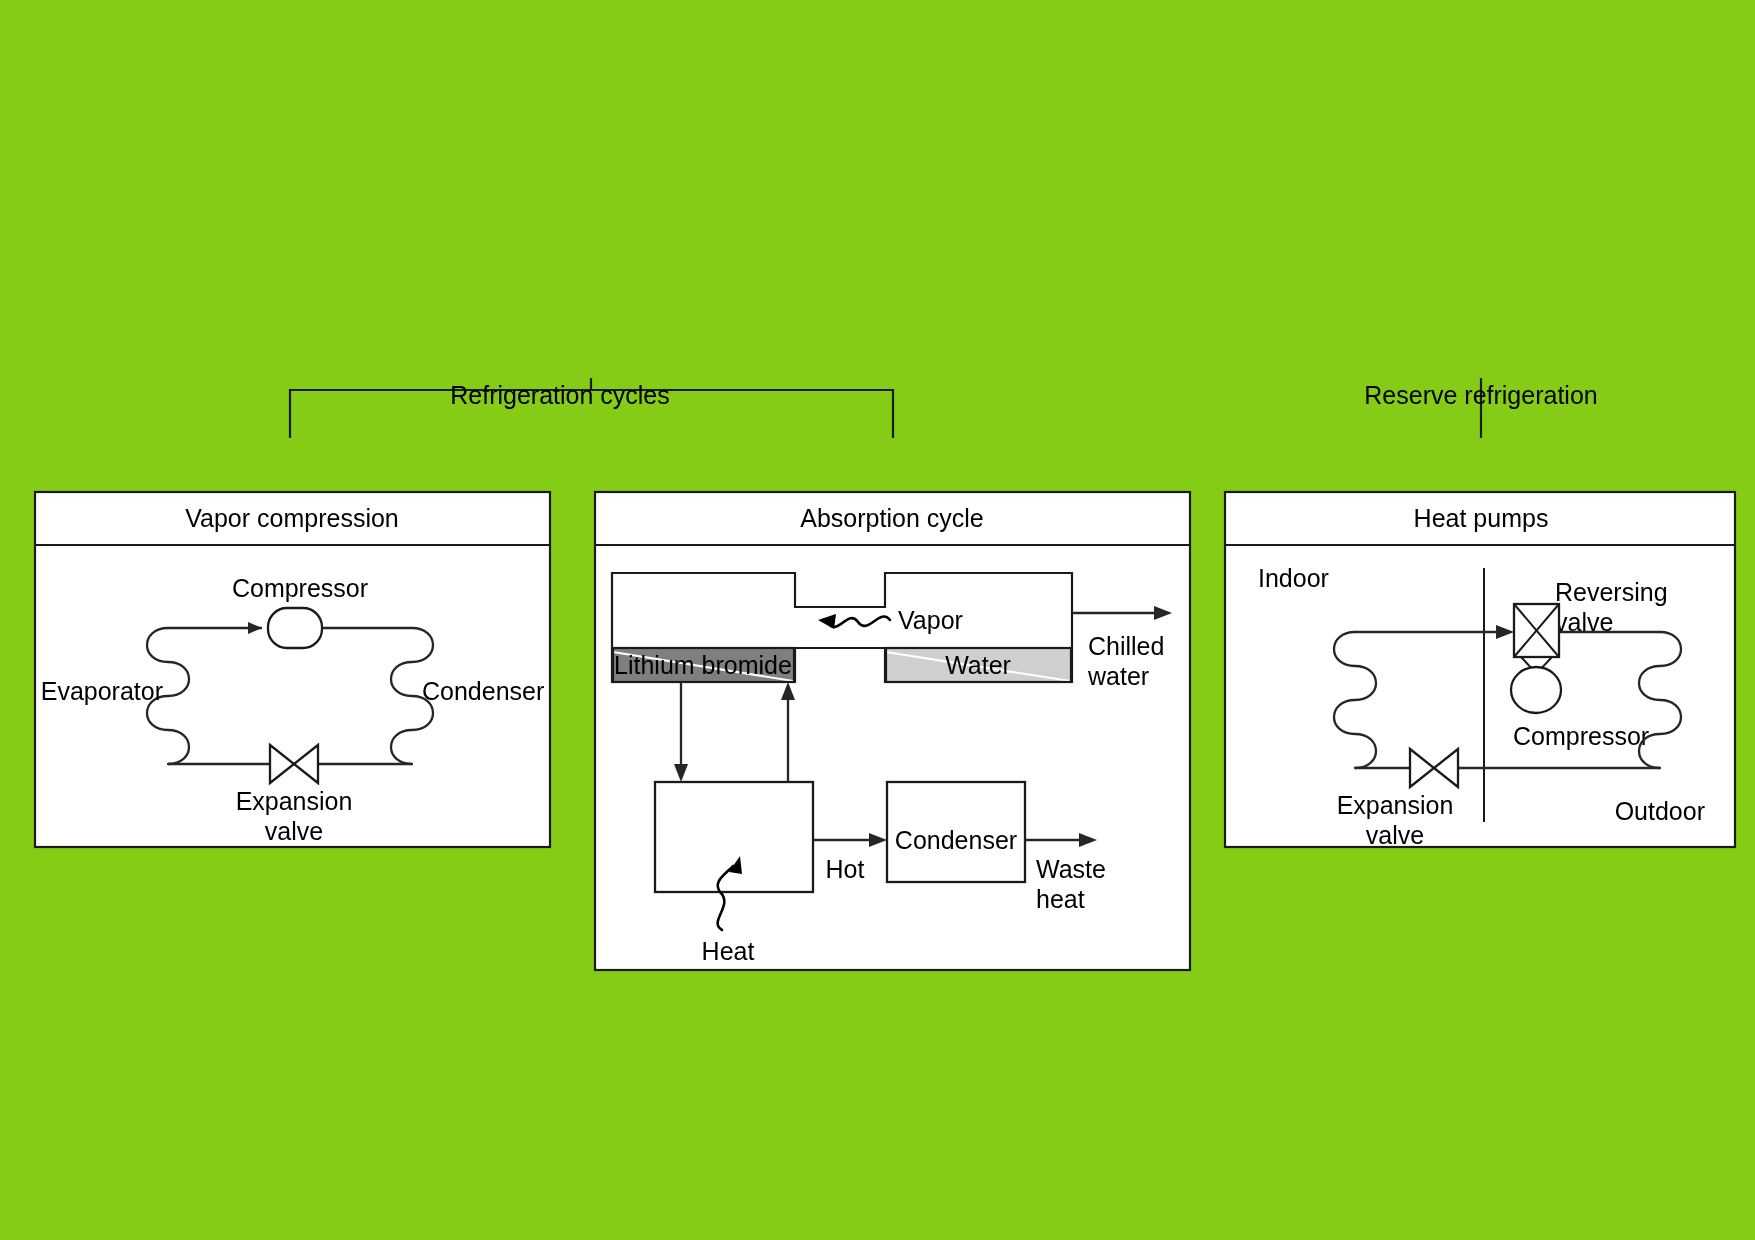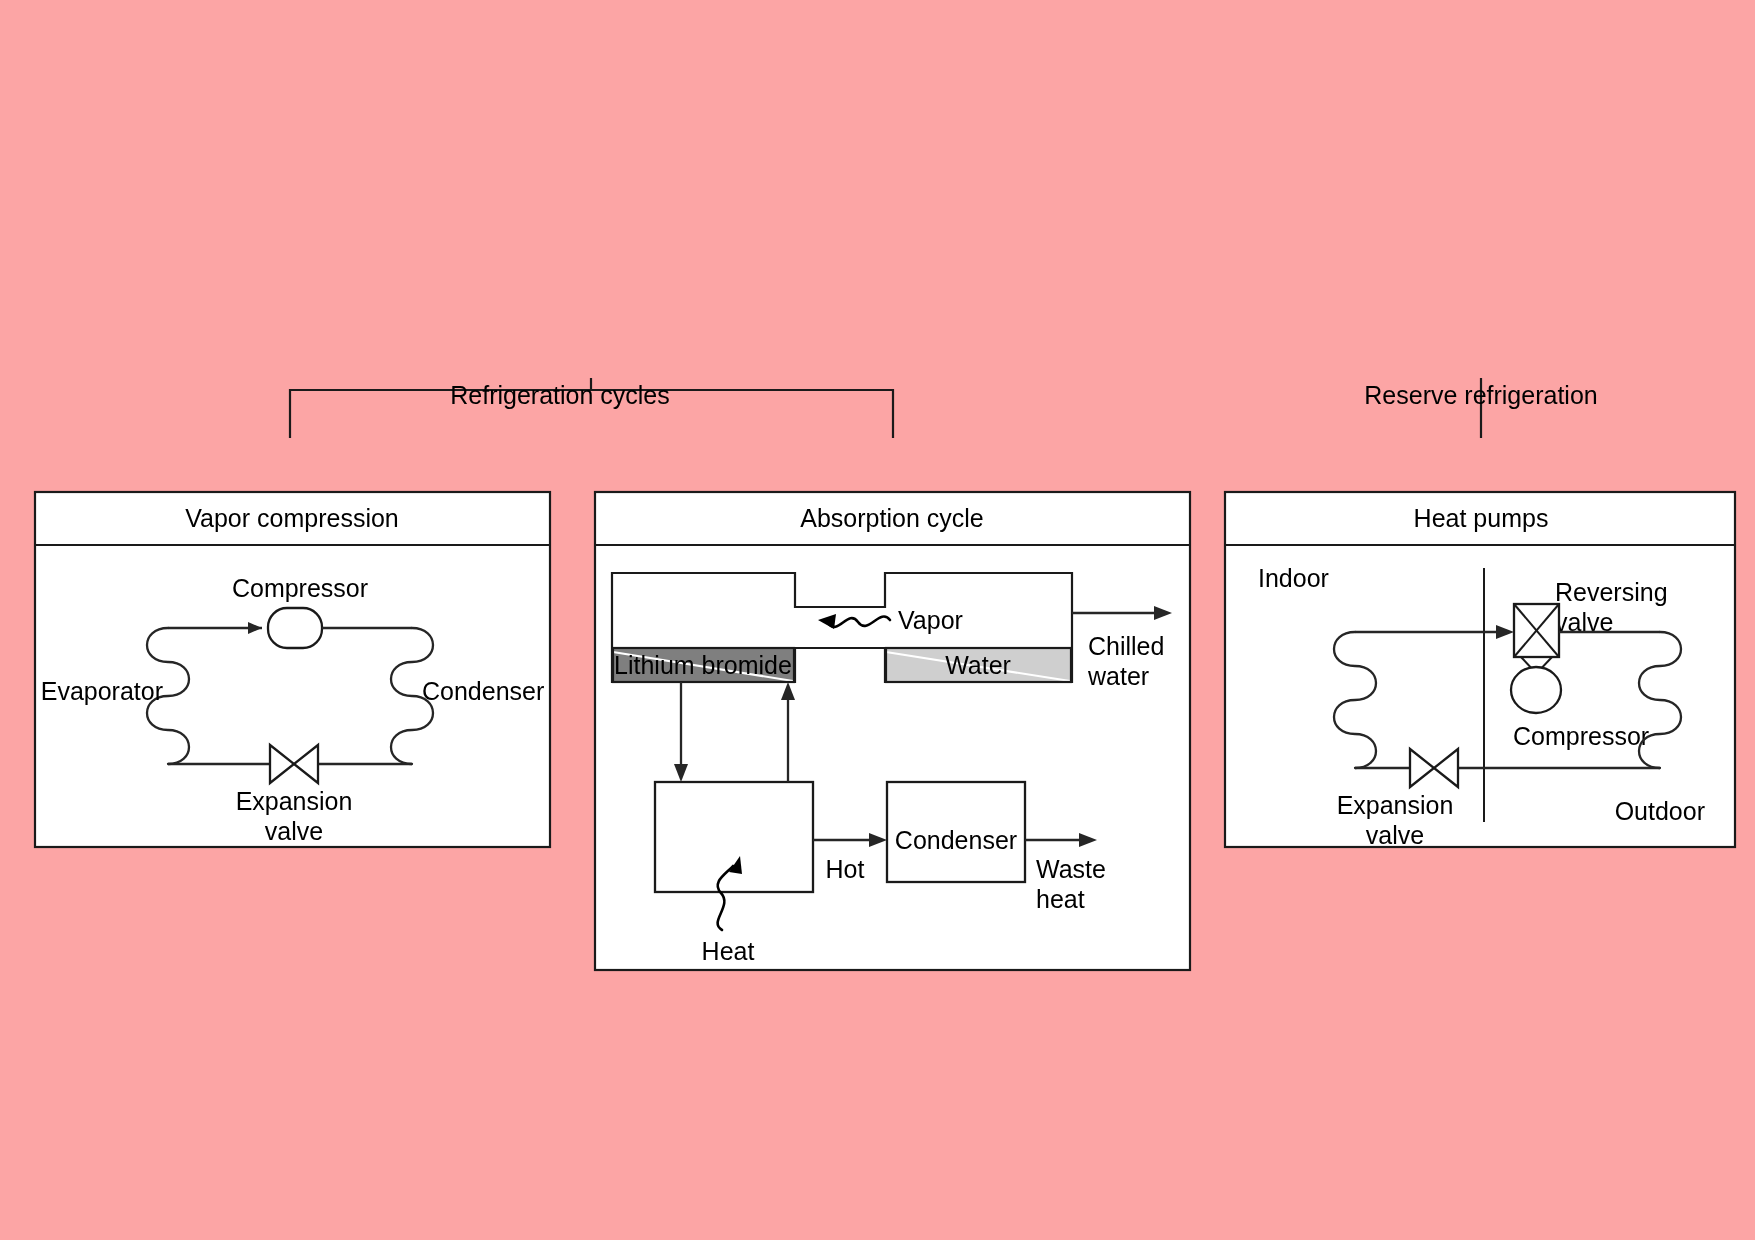--- a/index.html
+++ b/index.html
@@ -9,21 +9,21 @@
     background: #ffffff;
   }
   body {
     font-family: "Liberation Sans", sans-serif;
     color: #000000;
   }
   #canvas {
     position: relative;
     width: 1755px;
     height: 1240px;
-    background: #fca5a5;
+    background: #84cc16;
     overflow: hidden;
   }
   #diagram-svg {
     position: absolute;
     left: 0;
     top: 0;
     width: 1755px;
     height: 1240px;
   }
   .stroke {

